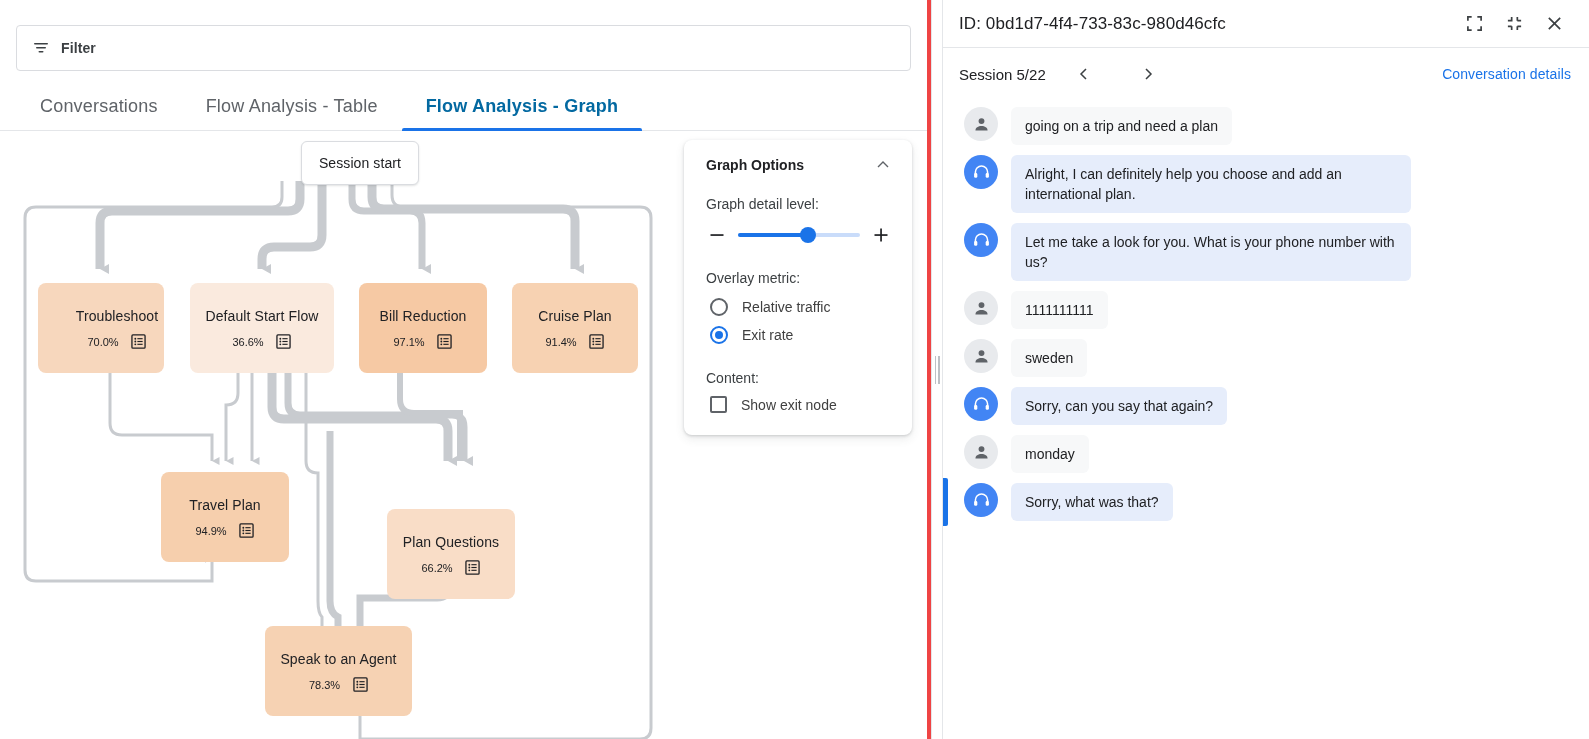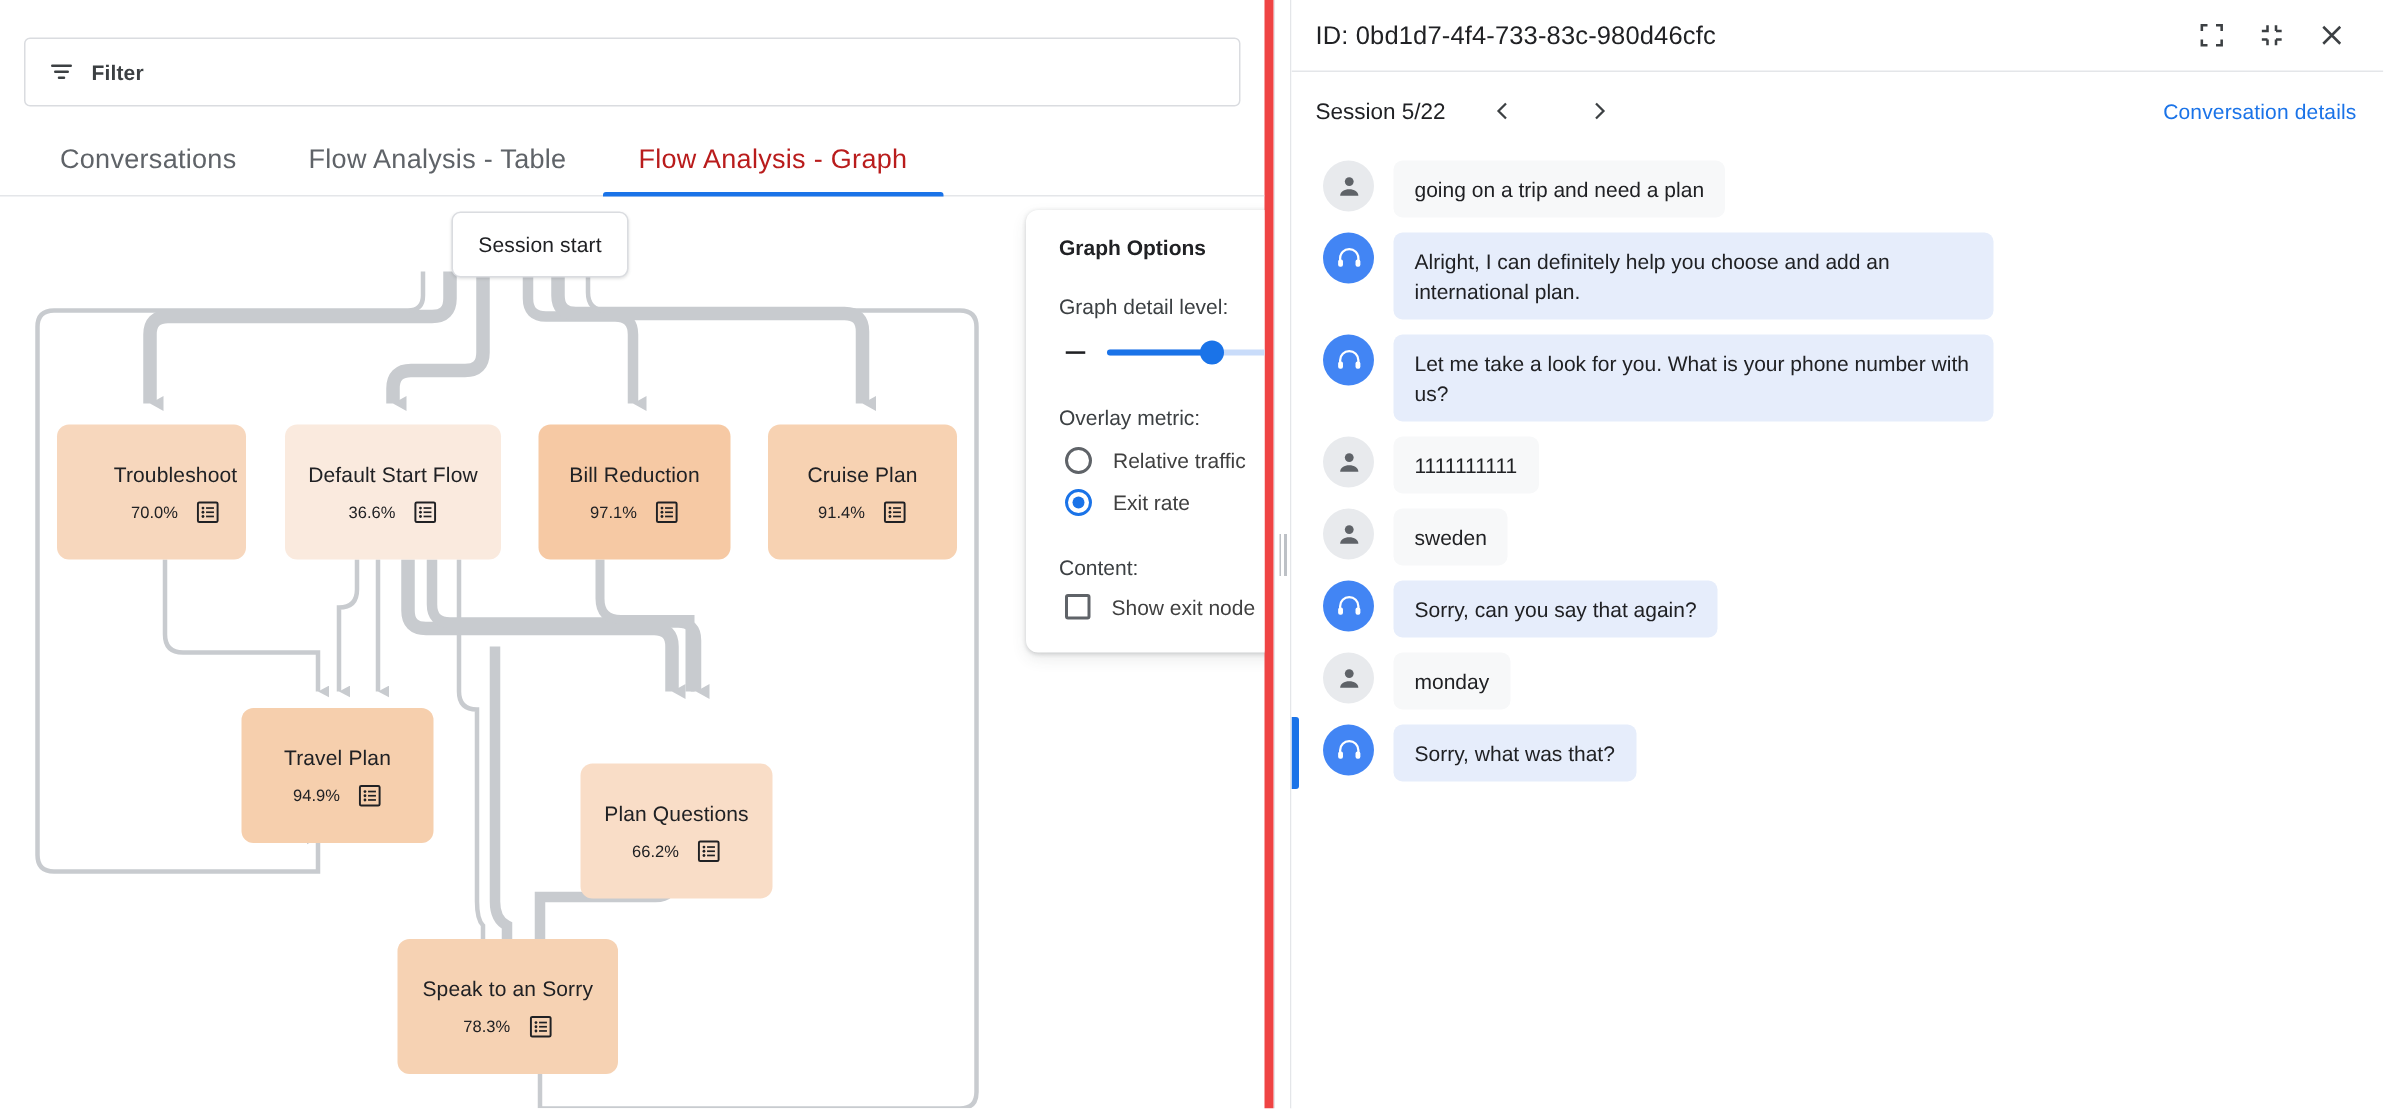--- a/index.html
+++ b/index.html
@@ -7,24 +7,24 @@
     width: 1589px; height: 739px;
     font-family: "Liberation Sans", sans-serif;
     background: #ffffff;
     overflow: hidden;
     color: #202124;
   }
   .app { display: flex; width: 1589px; height: 739px; }
 
   
   .left-pane {
-    width: 849px; height: 739px;
+    width: 931px; height: 739px;
     position: relative;
     background: #fff;
-    border-right: 6px solid #ef4444;
+    border-right: 4px solid #ef4444;
     overflow: hidden;
   }
   .filter-bar {
     margin: 25px 16px 0 16px;
     height: 46px;
     border: 1px solid #dadce0;
     border-radius: 4px;
     display: flex;
     align-items: center;
     padding: 0 14px;
@@ -50,21 +50,21 @@
   }
   .tab {
     font-size: 18px;
     color: #5f6368;
     padding: 0 24px 13px 24px;
     cursor: pointer;
     position: relative;
     letter-spacing: .2px;
     white-space: nowrap;
   }
-  .tab.active { color: #b91c1c; font-weight: 400; text-align: right; }
+  .tab.active { color: #0369a1; font-weight: 700; text-align: right; }
   .tab.active::after {
     content: "";
     position: absolute; left: 0; right: 0; bottom: -1px;
     height: 3px; background: #1a73e8; border-radius: 2px 2px 0 0;
   }
 
   
   .graph-area { position: absolute; left:0; top: 131px; width: 943px; height: 608px; overflow: hidden; }
   .graph-svg { position: absolute; left: 0; top: 0; }
   .node {
@@ -315,21 +315,21 @@
                 <circle cx="4.6" cy="11" r="1" fill="#202124"></circle>
                 <rect x="6.8" y="4.4" width="5.6" height="1.2" fill="#202124"></rect>
                 <rect x="6.8" y="7.4" width="5.6" height="1.2" fill="#202124"></rect>
                 <rect x="6.8" y="10.4" width="5.6" height="1.2" fill="#202124"></rect>
               </svg>
           </span>
         </span>
       </div>
 
       <div class="node" style="left:265px; top:495px; width:147px; height:90px; background:#f6d2b3;">
-        <span class="node-title">Speak to an Sorry</span>
+        <span class="node-title">Speak to an Agent</span>
         <span class="node-meta">
           <span class="node-pct">78.3%</span>
           <span class="node-icon">
             <svg width="15" height="15" viewBox="0 0 16 16">
                 <rect x="1" y="1" width="14" height="14" rx="1" fill="none" stroke="#202124" stroke-width="1.4"></rect>
                 <circle cx="4.6" cy="5" r="1" fill="#202124"></circle>
                 <circle cx="4.6" cy="8" r="1" fill="#202124"></circle>
                 <circle cx="4.6" cy="11" r="1" fill="#202124"></circle>
                 <rect x="6.8" y="4.4" width="5.6" height="1.2" fill="#202124"></rect>
                 <rect x="6.8" y="7.4" width="5.6" height="1.2" fill="#202124"></rect>

